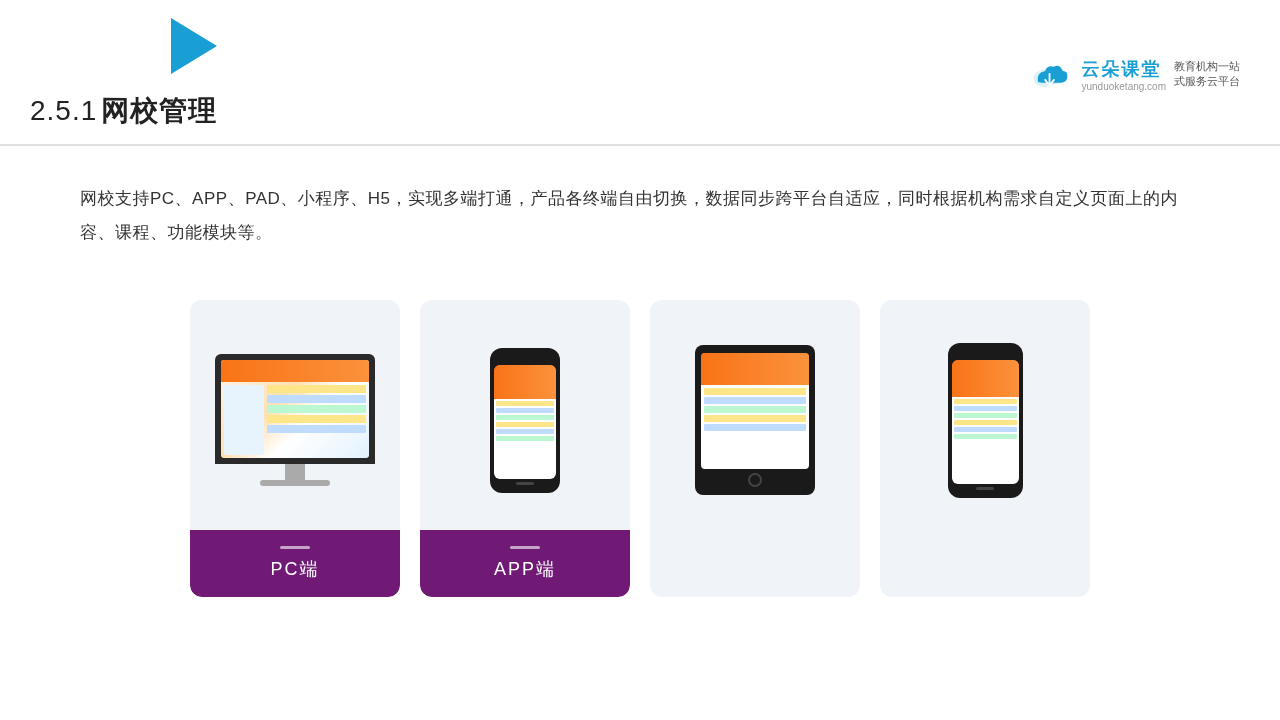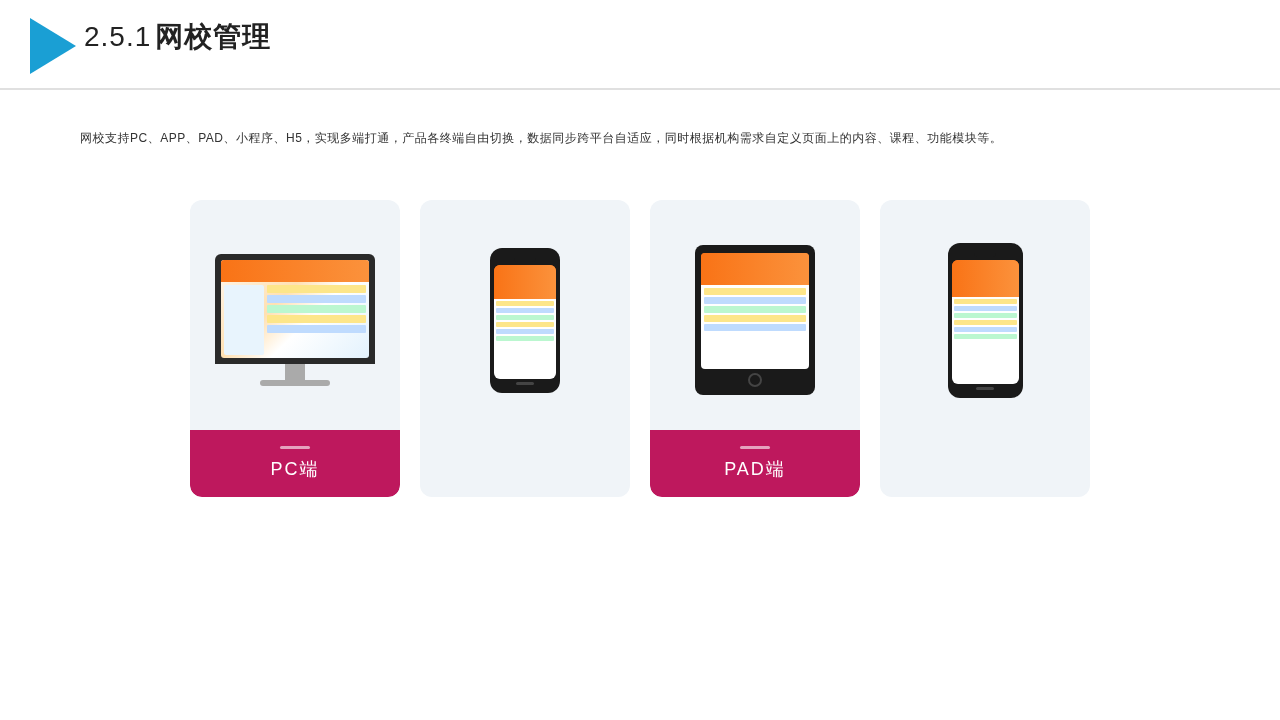--- a/index.html
+++ b/index.html
@@ -15,22 +15,23 @@
     
     .header {
       display: flex;
       align-items: center;
       justify-content: space-between;
       padding: 18px 40px 14px 30px;
       border-bottom: 2px solid #e0e0e0;
     }
     .header-left {
       display: flex;
-      align-items: flex-start;
-      gap: 8px;
+      align-items: flex-end;
+      gap: 18px;
+      flex-direction: column;
     }
     .logo-triangle {
       width: 0;
       height: 0;
       border-top: 28px solid transparent;
       border-bottom: 28px solid transparent;
       border-left: 46px solid #1a9fd4;
     }
     .page-title {
       font-size: 28px;
@@ -63,21 +64,21 @@
       letter-spacing: 2px;
     }
     .brand-url {
       font-size: 10px;
       color: #999;
     }
 
     
     .description {
       padding: 36px 80px 20px 80px;
-      font-size: 12px;
+      font-size: 17px;
       color: #333;
       line-height: 2;
       letter-spacing: 0.5px;
     }
 
     
     .cards-container {
       display: flex;
       justify-content: center;
       gap: 20px;
@@ -282,21 +283,21 @@
       width: 14px;
       height: 14px;
       border: 2px solid #444;
       border-radius: 50%;
       margin: 4px auto 0 auto;
     }
 
     
     .card-label {
       width: 100%;
-      background: #be185d;
+      background: #701a75;
       color: #fff;
       text-align: center;
       font-size: 18px;
       font-weight: 500;
       padding: 16px 0;
       letter-spacing: 2px;
       margin-top: 10px;
       border-radius: 0 0 12px 12px;
     }
 
@@ -313,20 +314,37 @@
   </style>
 </head>
 <body>
 
 <div class="header">
   <div class="header-left">
     <div class="logo-triangle"></div>
     <h1 class="page-title">
       <span class="page-title-number">2.5.1</span><span>网校管理</span>
     </h1>
+  </div>
+  <div class="header-right">
+    <div class="brand-logo">
+
+      <svg class="cloud-icon" viewBox="0 0 60 40" fill="none" xmlns="http://www.w3.org/2000/svg">
+        <ellipse cx="22" cy="26" rx="16" ry="12" fill="#1a9fd4" opacity="0.15"></ellipse>
+        <ellipse cx="38" cy="24" rx="14" ry="10" fill="#1a9fd4" opacity="0.15"></ellipse>
+        <path d="M12 30 Q10 18 22 16 Q24 8 34 10 Q42 6 46 16 Q54 16 52 26 Q50 32 42 32 L18 32 Q12 32 12 30Z" fill="#1a9fd4"></path>
+        <path d="M28 20 L28 36 M22 28 L28 36 L34 28" stroke="#fff" stroke-width="2.5" stroke-linecap="round" stroke-linejoin="round"></path>
+      </svg>
+      <div>
+        <div class="brand-text-main">云朵课堂</div>
+        <div class="brand-url">yunduoketang.com</div>
+      </div>
+      <div style="font-size:11px;color:#555;line-height:1.4;text-align:left;white-space:pre-line;">教育机构一站
+式服务云平台</div>
+    </div>
   </div>
 </div>
 
 <div class="description">
   <p>网校支持PC、APP、PAD、小程序、H5，实现多端打通，产品各终端自由切换，数据同步跨平台自适应，同时根据机构需求自定义页面上的内容、课程、功能模块等。</p>
 </div>
 
 <div class="cards-container">
 
   <div class="device-card">
@@ -365,39 +383,39 @@
             <div class="ph-row2"></div>
             <div class="ph-row3"></div>
             <div class="ph-row"></div>
             <div class="ph-row2"></div>
             <div class="ph-row3"></div>
           </div>
         </div>
         <div class="phone-home"></div>
       </div>
     </div>
+    <div class="card-label">APP端</div>
   </div>
 
   <div class="device-card">
     <div class="device-image-area">
       <div class="tablet-frame">
         <div class="tablet-screen">
           <div class="tablet-screen-top"></div>
           <div class="tablet-screen-body">
             <div class="tb-row"></div>
             <div class="tb-row2"></div>
             <div class="tb-row3"></div>
             <div class="tb-row"></div>
             <div class="tb-row2"></div>
           </div>
         </div>
         <div class="tablet-home"></div>
       </div>
     </div>
-    <div class="card-label">PAD端</div>
   </div>
 
 
   <div class="device-card">
     <div class="device-image-area">
       <div class="phone-frame" style="width:75px;height:155px;">
         <div class="phone-notch"></div>
         <div class="phone-screen">
           <div class="phone-screen-top"></div>
           <div class="phone-screen-body">

